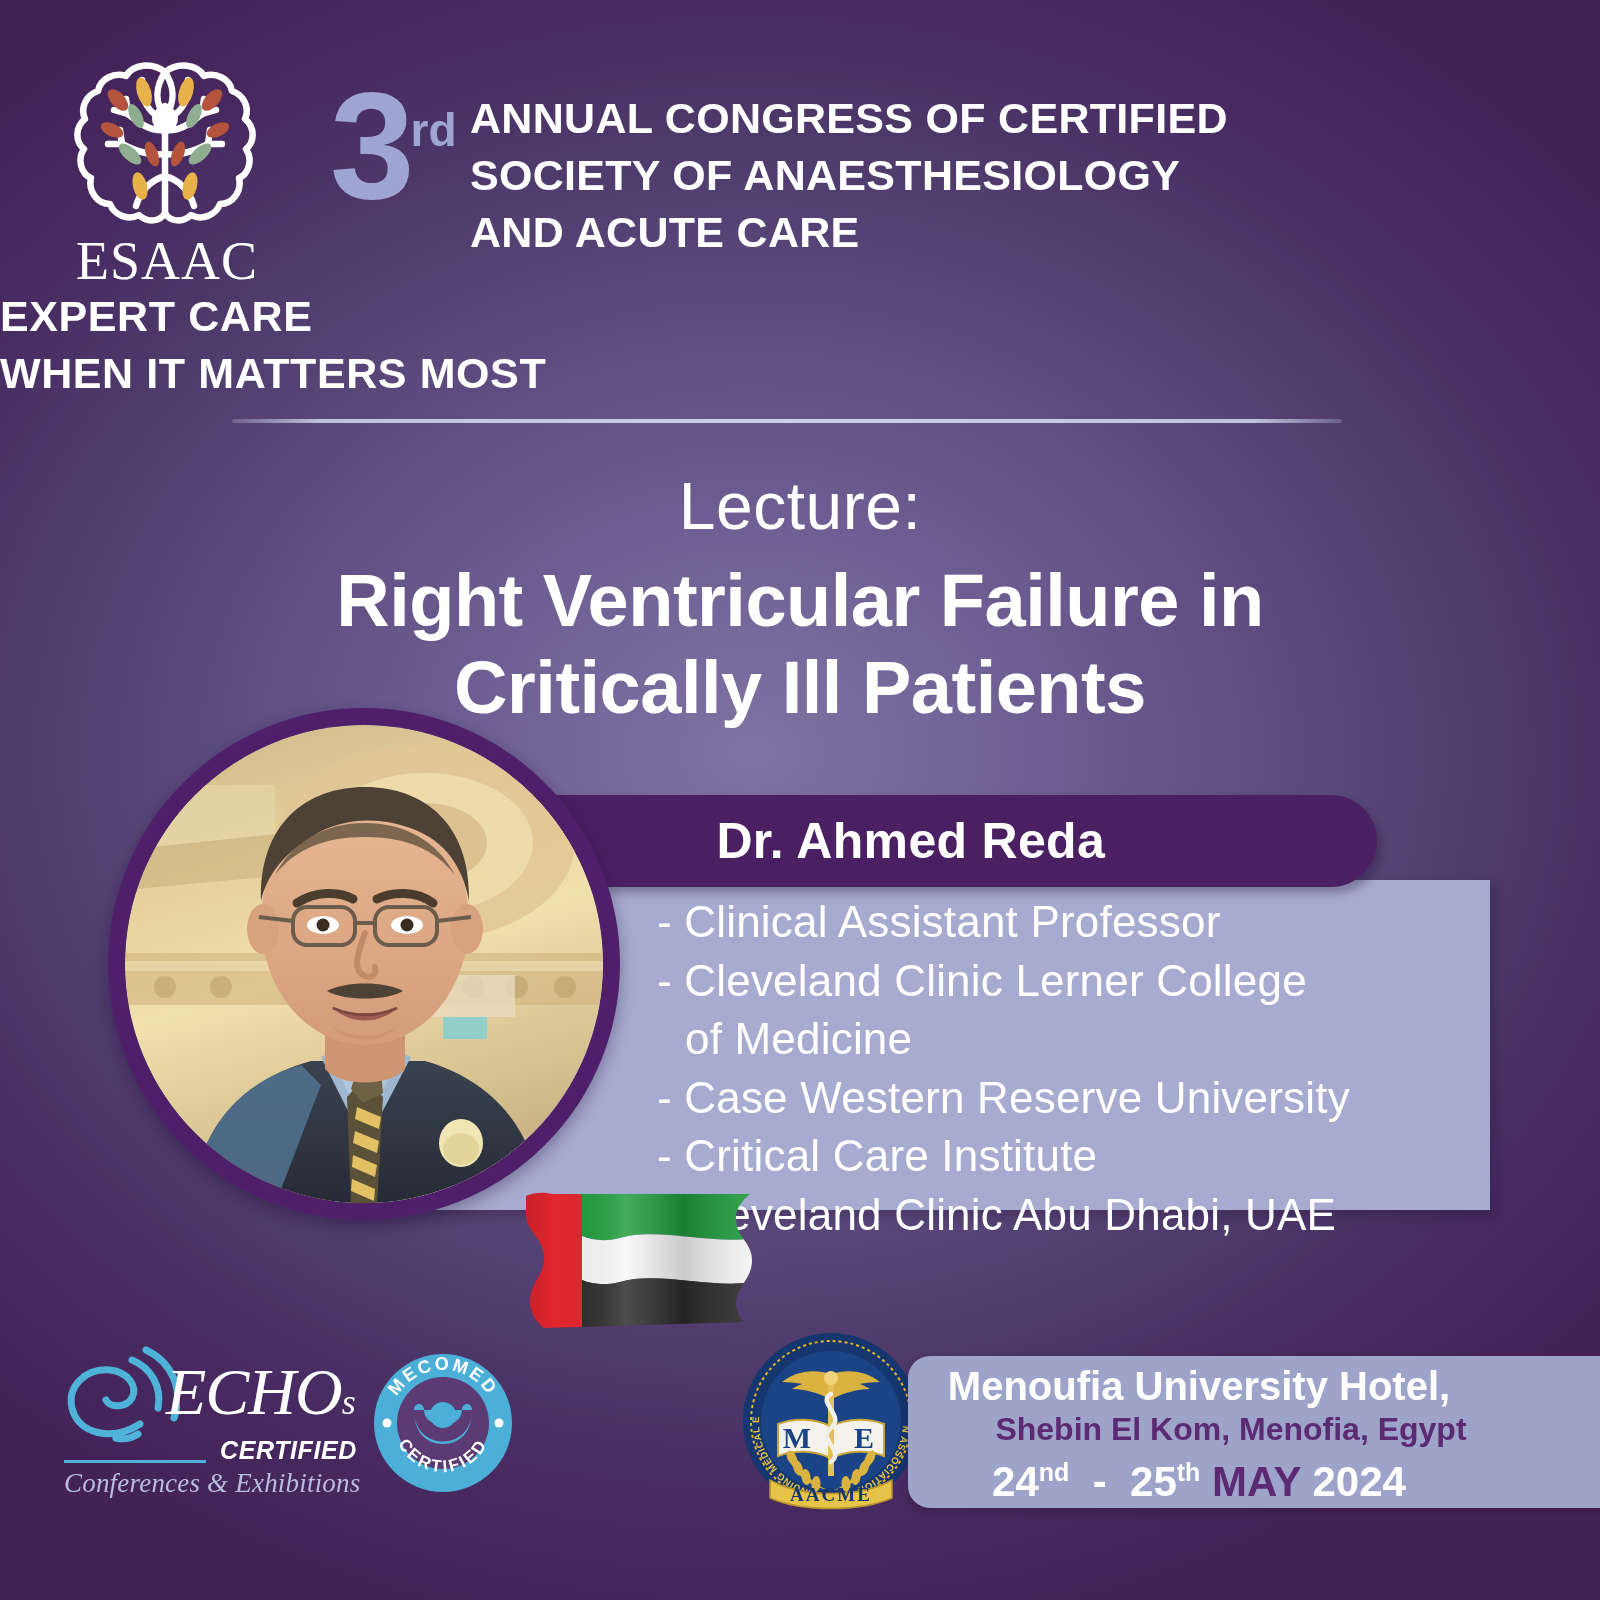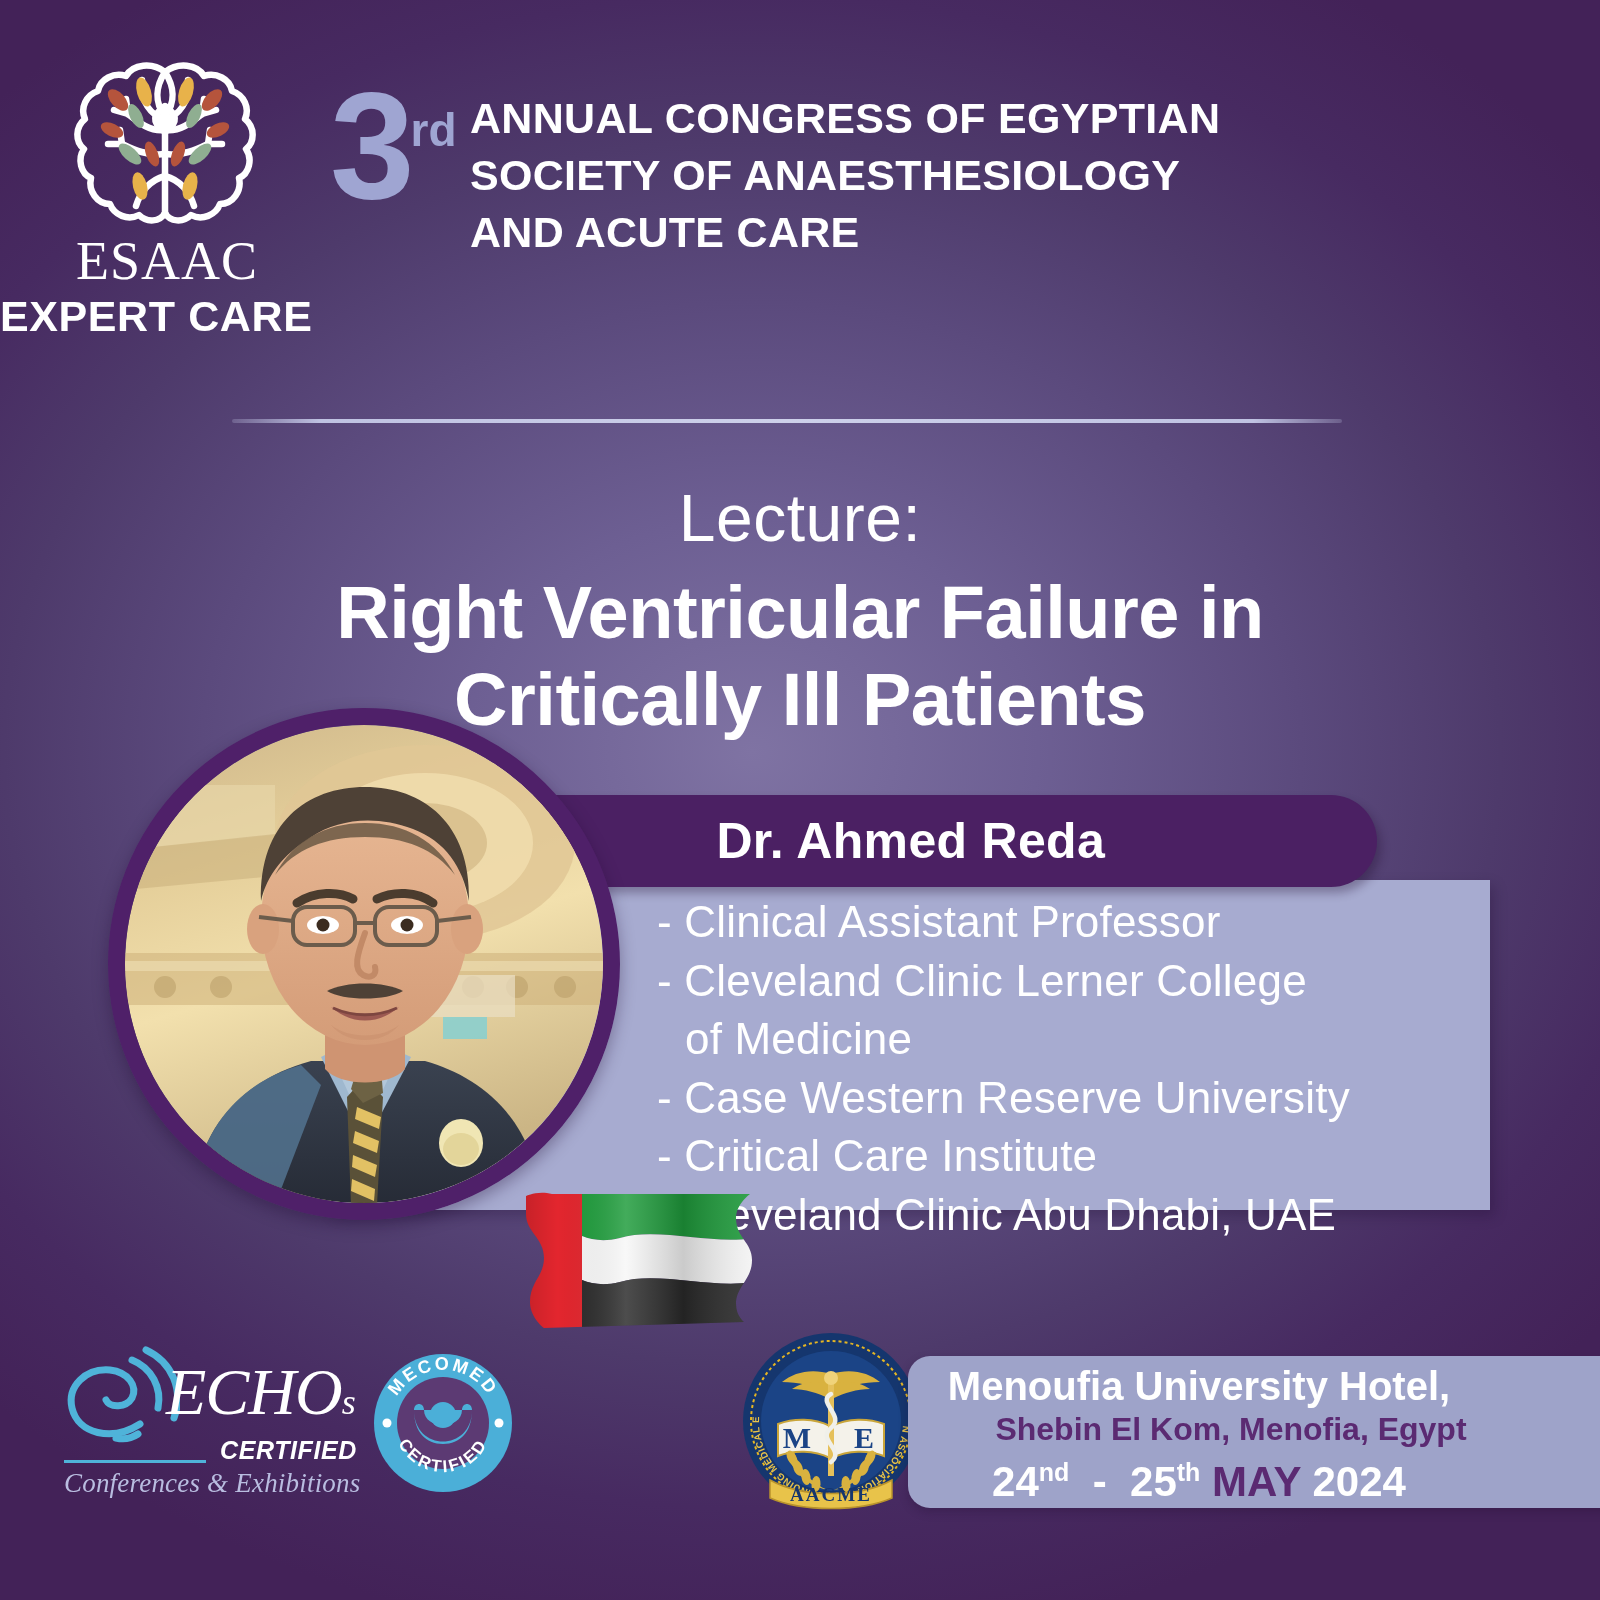--- a/index.html
+++ b/index.html
@@ -86,21 +86,21 @@
     top: 419px;
     width: 1110px;
     height: 4px;
     background: linear-gradient(90deg, rgba(190,193,225,0.25) 0%, #bfc2e2 8%, #cdd0ea 50%, #bfc2e2 92%, rgba(190,193,225,0.25) 100%);
     border-radius: 2px;
   }
 
   
   #lecture-block {
     position: absolute;
-    left: 0; top: 482px;
+    left: 0; top: 470px;
     width: 1600px;
     text-align: center;
   }
   #lecture-label {
     color: #ffffff;
     font-size: 66px;
     font-weight: normal;
     letter-spacing: 0.5px;
     line-height: 1.1;
   }
@@ -309,28 +309,29 @@
         <ellipse cx="70" cy="128" rx="7" ry="14" transform="rotate(-14 70 128)" fill="#e8b24a"></ellipse>
         <ellipse cx="120" cy="128" rx="7" ry="14" transform="rotate(14 120 128)" fill="#e8b24a"></ellipse>
       </g>
     </svg>
     <div class="word">ESAAC</div>
   </div>
 
   <div id="header-block">
     <div id="ordinal"><span>3</span><span class="sup">rd</span></div>
     <div id="congress-title">
-      <div>ANNUAL CONGRESS OF EGYPTIAN</div>
+      <div>ANNUAL CONGRESS OF CERTIFIED</div>
       <div>SOCIETY OF ANAESTHESIOLOGY</div>
       <div>AND ACUTE CARE</div>
     </div>
   </div>
 
   <div id="tagline">
     <div>EXPERT CARE</div>
+    <div>WHEN IT MATTERS MOST</div>
   </div>
   <div id="divider"></div>
 
   <div id="lecture-block">
     <div id="lecture-label">Lecture:</div>
     <div id="lecture-title">
       <div>Right Ventricular Failure in</div>
       <div>Critically Ill Patients</div>
     </div>
   </div>

